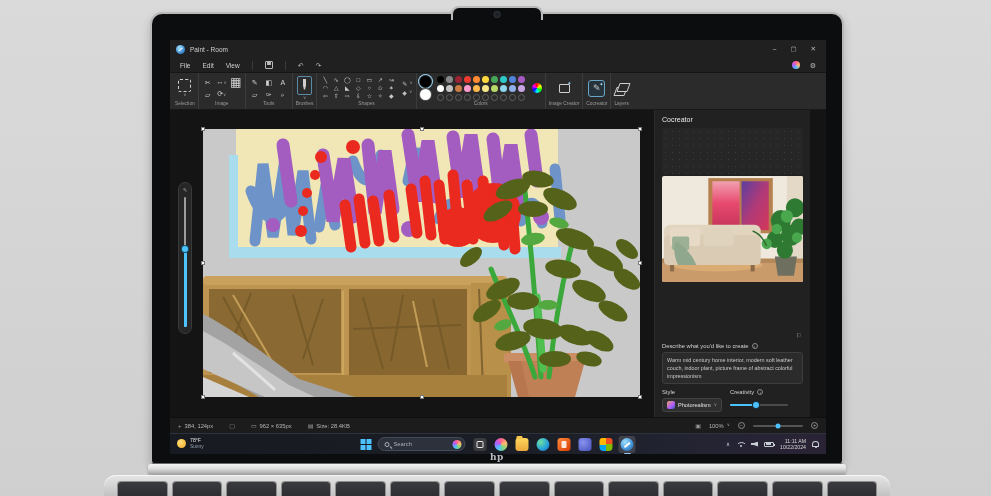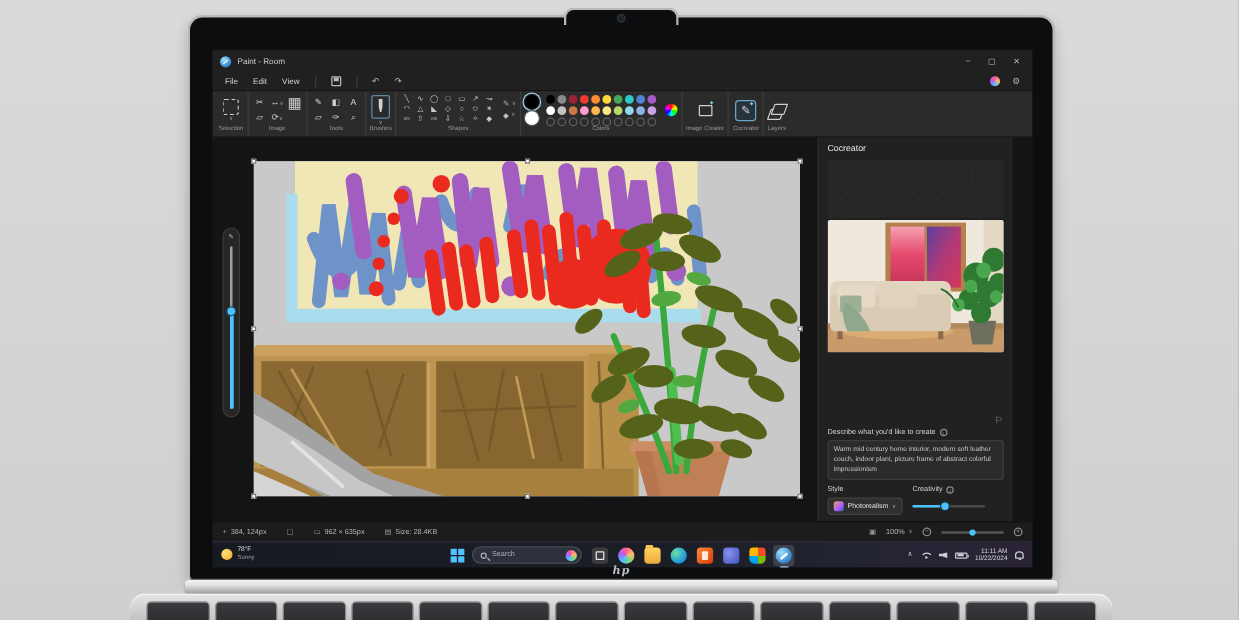--- a/index.html
+++ b/index.html
@@ -18,21 +18,21 @@
     background: #0c0d0f; border: 2px solid #b9b9b9; border-bottom: 1px solid #6b6b6b;
     border-radius: 12px 12px 4px 4px; box-shadow: 0 4px 10px rgba(0,0,0,.18); }
   .notch { position: absolute; left: 50%; top: -8px; transform: translateX(-50%);
     width: 92px; height: 14px; background: #0c0d0f;
     border: 2px solid #b9b9b9; border-bottom: none; border-radius: 8px 8px 0 0; }
   .camera-dot { position: absolute; left: 50%; top: 4px; transform: translateX(-50%);
     width: 5px; height: 5px; border-radius: 50%; background: #1d2126;
     box-shadow: 0 0 0 1px #32363c; }
   .chin { position: absolute; left: 0; right: 0; bottom: 0; height: 12px;
     display: flex; align-items: center; justify-content: center; }
-  .hp-logo { color: #b9bcc0; font-size: 9px; font-style: italic; font-weight: bold;
+  .hp-logo { color: #b9bcc0; font-size: 9px; font-weight: bold;
     font-family: "DejaVu Serif", serif; letter-spacing: .5px; line-height: 1; }
   .hinge { position: absolute; left: 148px; top: 464px; width: 698px; height: 11px;
     background: linear-gradient(#f4f4f4, #e0e0e0 40%, #9d9d9d);
     border-radius: 3px; box-shadow: 0 1px 2px rgba(0,0,0,.25); }
   .deck { position: absolute; left: 104px; top: 475px; width: 786px; height: 21px;
     background: linear-gradient(#e6e6e6, #c2c2c2); border-radius: 12px 12px 0 0;
     overflow: hidden; box-shadow: inset 0 1px 0 #f6f6f6; }
   .keys { position: absolute; left: 14px; right: 14px; top: 7px; display: flex; gap: 6px; }
   .key { flex: 1; height: 16px; background: linear-gradient(#3a3b3e,#2c2d30);
     border-radius: 3px; box-shadow: 0 0 0 1px #8f8f8f; }

